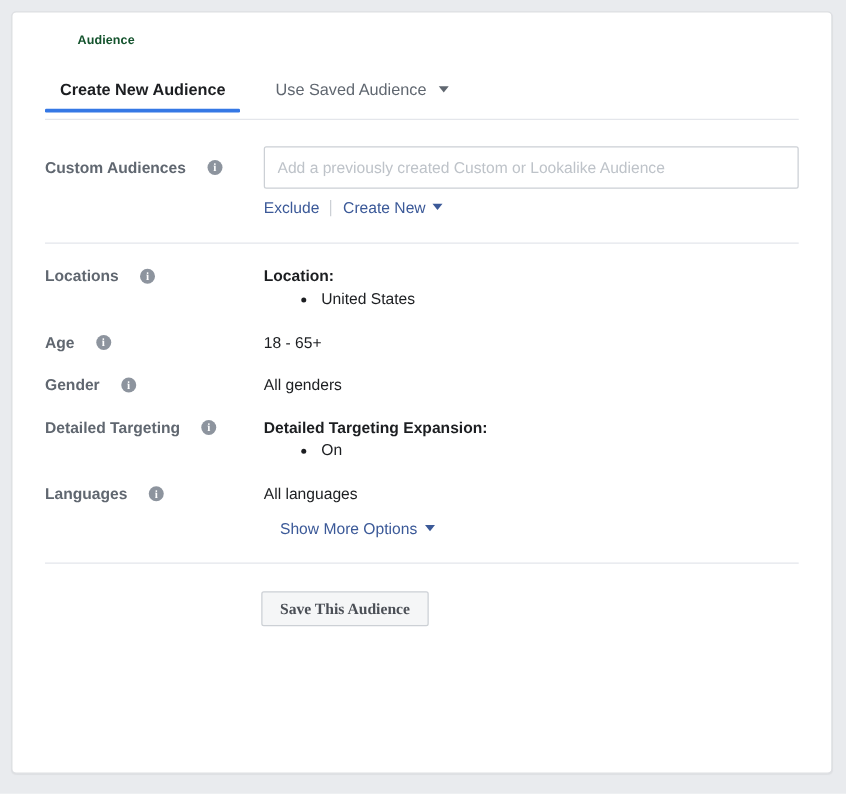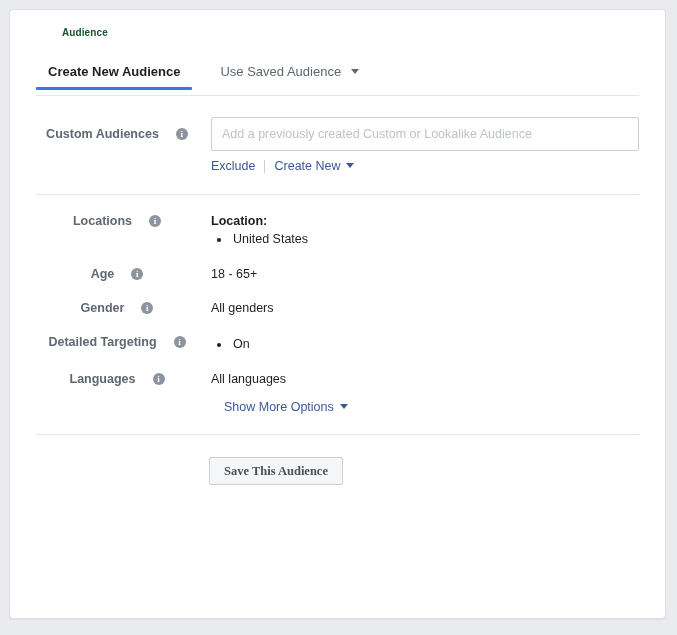--- a/index.html
+++ b/index.html
@@ -107,21 +107,21 @@
   .row-label {
     width: 162px;
     flex: 0 0 162px;
     text-align: right;
     font-size: 12.5px;
     font-weight: bold;
     color: #606770;
     padding-right: 0;
     box-sizing: border-box;
     display: flex;
-    justify-content: center;
+    justify-content: flex-start;
     align-items: center;
     gap: 17px;
   }
   .row-value {
     flex: 1 1 auto;
     padding-left: 13px;
     font-size: 12.5px;
     color: #1c1e21;
     min-width: 0;
   }
@@ -194,20 +194,21 @@
   .bullets {
     margin: 2px 0 0 0;
     padding-left: 20px;
     list-style: disc;
     color: #1c1e21;
   }
   .bullets li {
     font-size: 12.5px;
     line-height: 17px;
     padding-left: 2px;
+    margin-left: 24px;
   }
   .plain-value {
     font-size: 12.5px;
     line-height: 16px;
     color: #1c1e21;
   }
 
   .more-options {
     margin: 13px 0 0 0;
     padding-left: 188px;
@@ -305,20 +306,21 @@
         <div class="plain-value">All genders</div>
       </div>
     </div>
 
     <div class="row detail-row">
       <div class="row-label">
         <span>Detailed Targeting</span>
         <span class="info-icon">i</span>
       </div>
       <div class="row-value">
+        <div class="value-head">Detailed Targeting Expansion:</div>
         <ul class="bullets">
           <li>On</li>
         </ul>
       </div>
     </div>
 
     <div class="row detail-row">
       <div class="row-label">
         <span>Languages</span>
         <span class="info-icon">i</span>

